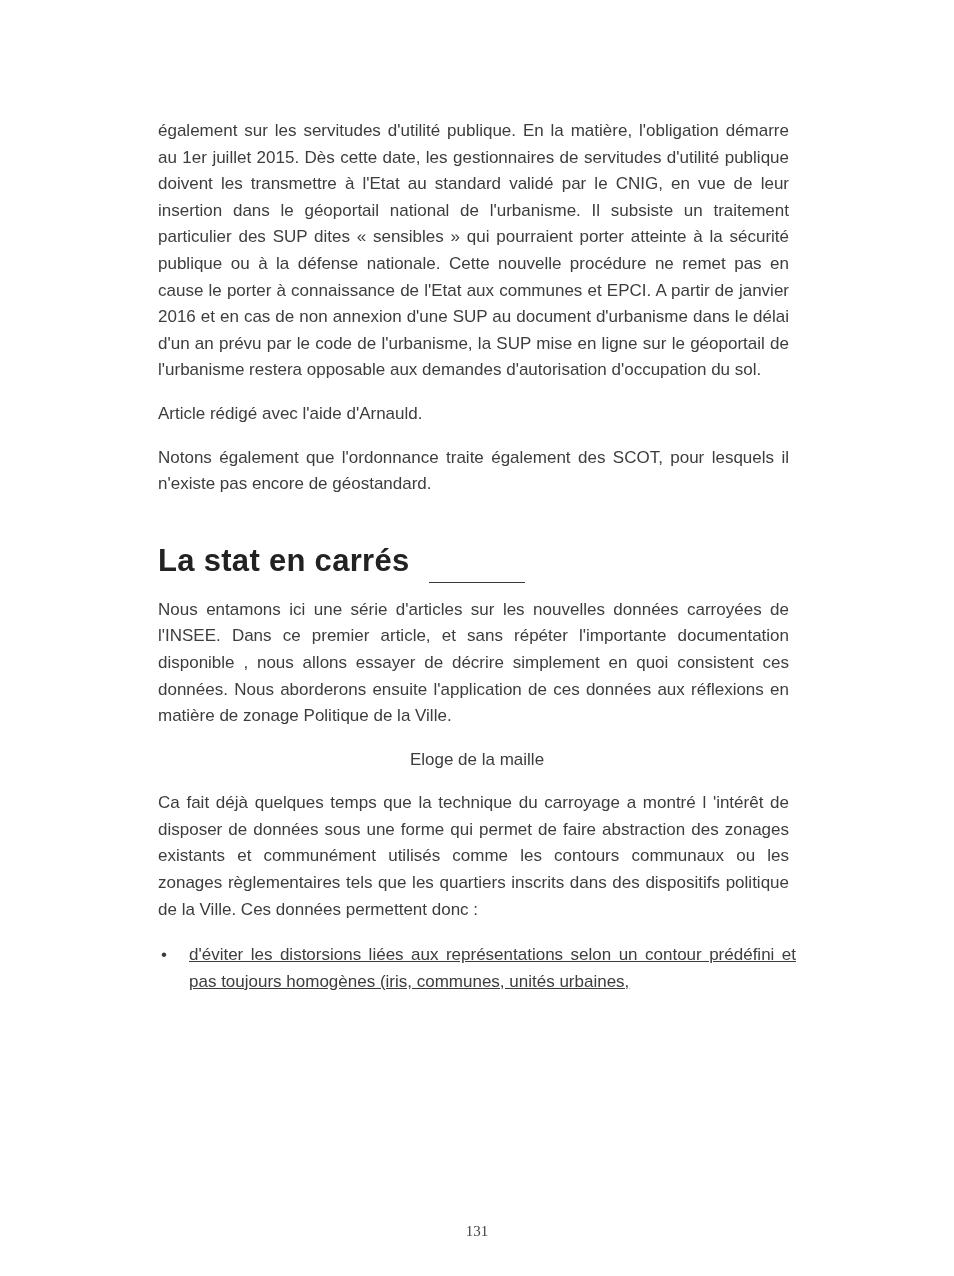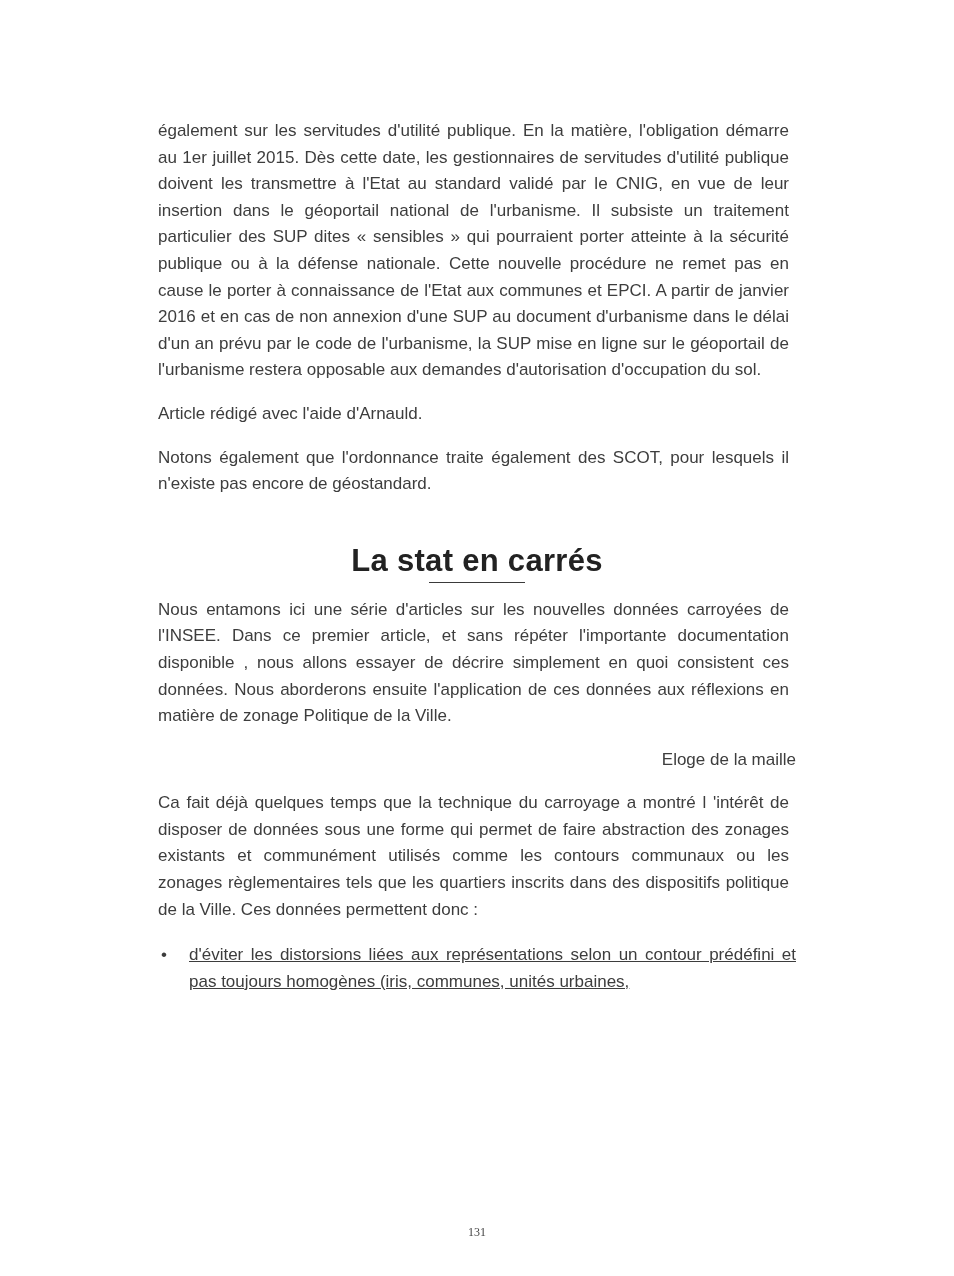--- a/index.html
+++ b/index.html
@@ -24,21 +24,21 @@
     font-size: 17px;
     line-height: 26.6px;
   }
   .para {
     margin: 0 7px 17px 0;
     text-align: justify;
   }
   .article-title {
     margin-top: 44px;
     margin-bottom: 2px;
-    text-align: center;
+    text-align: left;
     font-size: 31px;
     font-weight: 700;
     line-height: 38px;
     color: #222222;
     letter-spacing: 0.3px;
   }
   .article-date {
     text-align: center;
     font-family: "Liberation Serif", "DejaVu Serif", serif;
     font-style: italic;
@@ -48,21 +48,21 @@
     margin: 0 0 30px 0;
   }
   .divider {
     width: 96px;
     height: 0;
     border-top: 1.5px solid #3a3a3a;
     margin: 0 auto 14px auto;
   }
   .subheading {
     margin: 16px 0 17px 0;
-    text-align: right;
+    text-align: center;
   }
   .bullet-list {
     margin-top: 19px;
   }
   .bullet-item {
     display: flex;
     margin: 0 0 10px 0;
   }
   .bullet-marker {
     width: 31px;
@@ -75,21 +75,21 @@
     text-align: justify;
     text-decoration: underline;
   }
   .page-number {
     position: absolute;
     left: 0;
     right: 0;
     bottom: 36px;
     text-align: center;
     font-family: "Liberation Serif", "DejaVu Serif", serif;
-    font-size: 12px;
+    font-size: 15px;
     color: #444444;
   }
 </style>
 </head>
 <body>
 
 <div class="page">
   <div class="content">
 
     <p class="para">également sur les servitudes d'utilité publique. En la matière, l'obligation démarre au 1er juillet 2015. Dès cette date, les gestionnaires de servitudes d'utilité publique doivent les transmettre à l'Etat au standard validé par le CNIG, en vue de leur insertion dans le géoportail national de l'urbanisme. Il subsiste un traitement particulier des SUP dites « sensibles » qui pourraient porter atteinte à la sécurité publique ou à la défense nationale. Cette nouvelle procédure ne remet pas en cause le porter à connaissance de l'Etat aux communes et EPCI. A partir de janvier 2016 et en cas de non annexion d'une SUP au document d'urbanisme dans le délai d'un an prévu par le code de l'urbanisme, la SUP mise en ligne sur le géoportail de l'urbanisme restera opposable aux demandes d'autorisation d'occupation du sol.</p>

